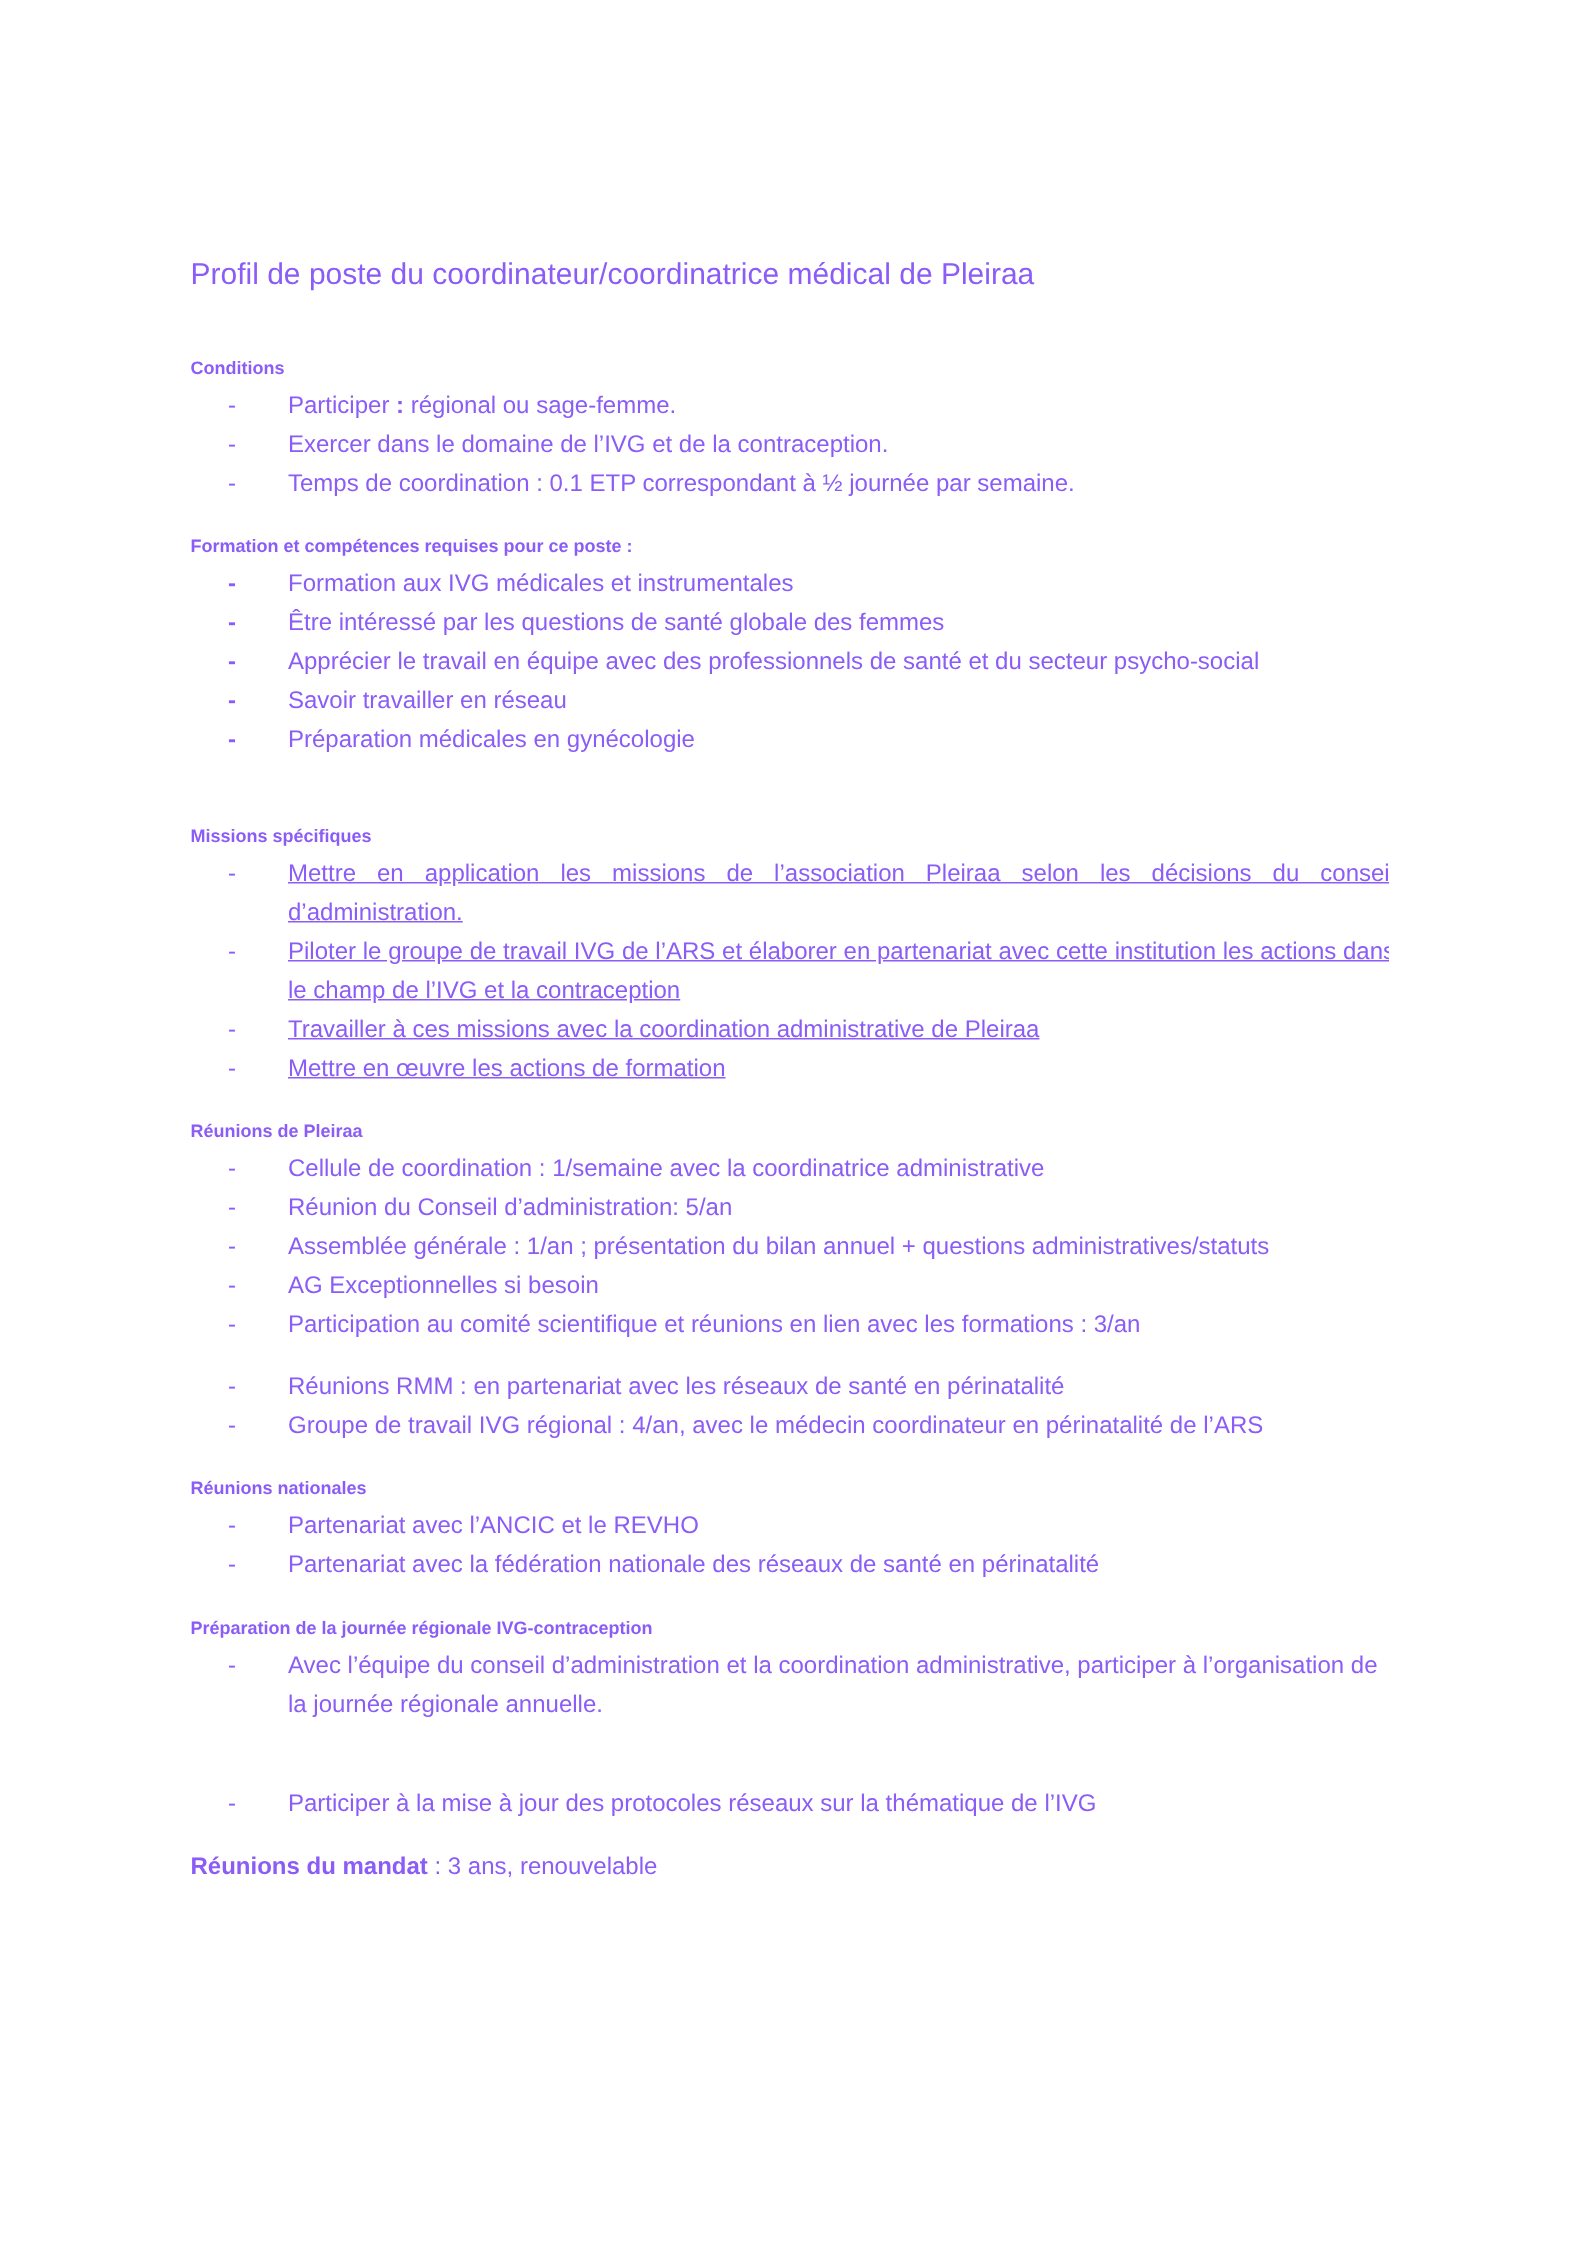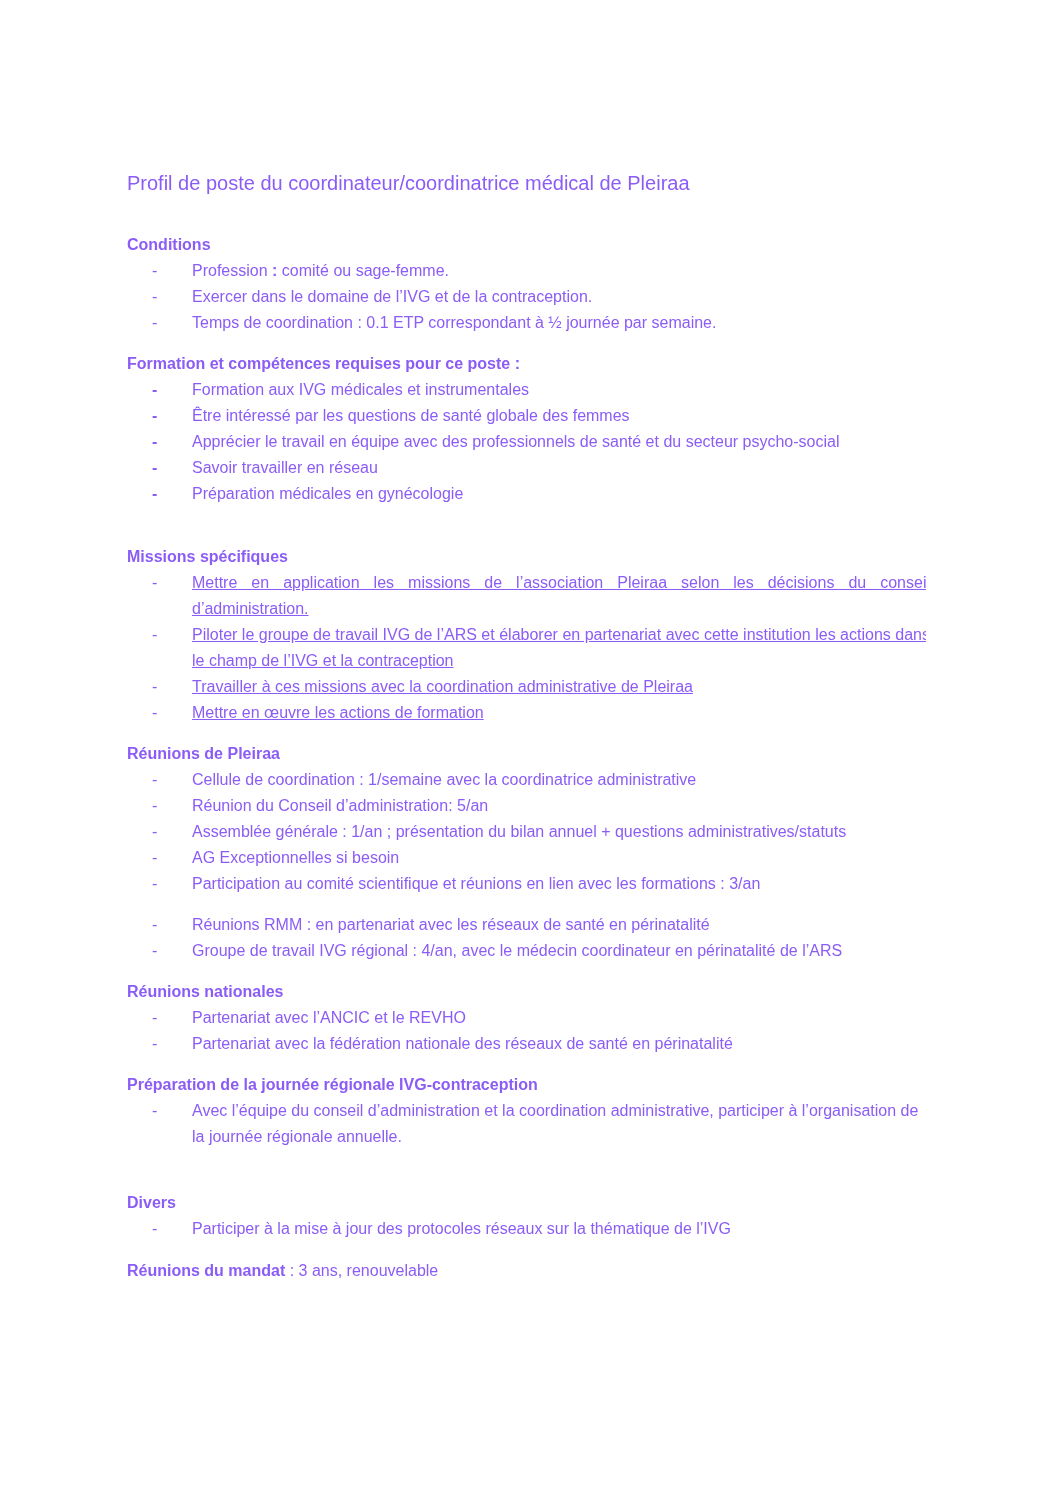--- a/index.html
+++ b/index.html
@@ -23,21 +23,21 @@
     font-weight: normal;
     line-height: 26px;
     margin: 0 0 36px 0;
     white-space: nowrap;
   }
   #sections section { margin: 15px 0 0 0; }
   #sections section:nth-of-type(1) { margin-top: 0; }
   #sections section:nth-of-type(3) { margin-top: 37px; }  
   #sections section:nth-of-type(8) { margin-top: 40px; }  
   .section-heading {
-    font-size: 16px;
+    font-size: 12px;
     font-weight: 700;
     line-height: 26px;
     margin: 0;
   }
   .bullet-list { margin: 0; padding: 0; }
   .list-item {
     position: relative;
     padding-left: 65px;
     font-size: 16px;
     line-height: 26px;
@@ -64,21 +64,21 @@
 <div class="page">
   <div class="content">
     <h1 class="doc-title">Profil de poste du coordinateur/coordinatrice médical de Pleiraa</h1>
 
     <div id="sections">
         <section>
           <h2 class="section-heading">Conditions</h2>
           <div class="bullet-list">
             <div class="list-item">
               <span class="marker">-</span>
-              <span class="item-text"><span>Profession </span><span class="bold">:</span><span> comité ou sage-femme.</span></span>
+              <span class="item-text"><span>Participer </span><span class="bold">:</span><span> régional ou sage-femme.</span></span>
             </div>
             <div class="list-item">
               <span class="marker">-</span>
               <span class="item-text">Exercer dans le domaine de l’IVG et de la contraception.</span>
             </div>
             <div class="list-item">
               <span class="marker">-</span>
               <span class="item-text">Temps de coordination : 0.1 ETP correspondant à ½ journée par semaine.</span>
             </div>
           </div>
@@ -182,21 +182,20 @@
         <section>
           <h2 class="section-heading">Préparation de la journée régionale IVG-contraception</h2>
           <div class="bullet-list">
             <div class="list-item">
               <span class="marker">-</span>
               <span class="item-text">Avec l’équipe du conseil d’administration et la coordination administrative, participer à l’organisation de la journée régionale annuelle.</span>
             </div>
           </div>
         </section>
         <section>
-          <h2 class="section-heading">Divers</h2>
           <div class="bullet-list">
             <div class="list-item">
               <span class="marker">-</span>
               <span class="item-text">Participer à la mise à jour des protocoles réseaux sur la thématique de l’IVG</span>
             </div>
           </div>
         </section>
       </div>
 
     <p class="mandate"><span class="bold">Réunions du mandat</span><span> : 3 ans, renouvelable</span></p>

